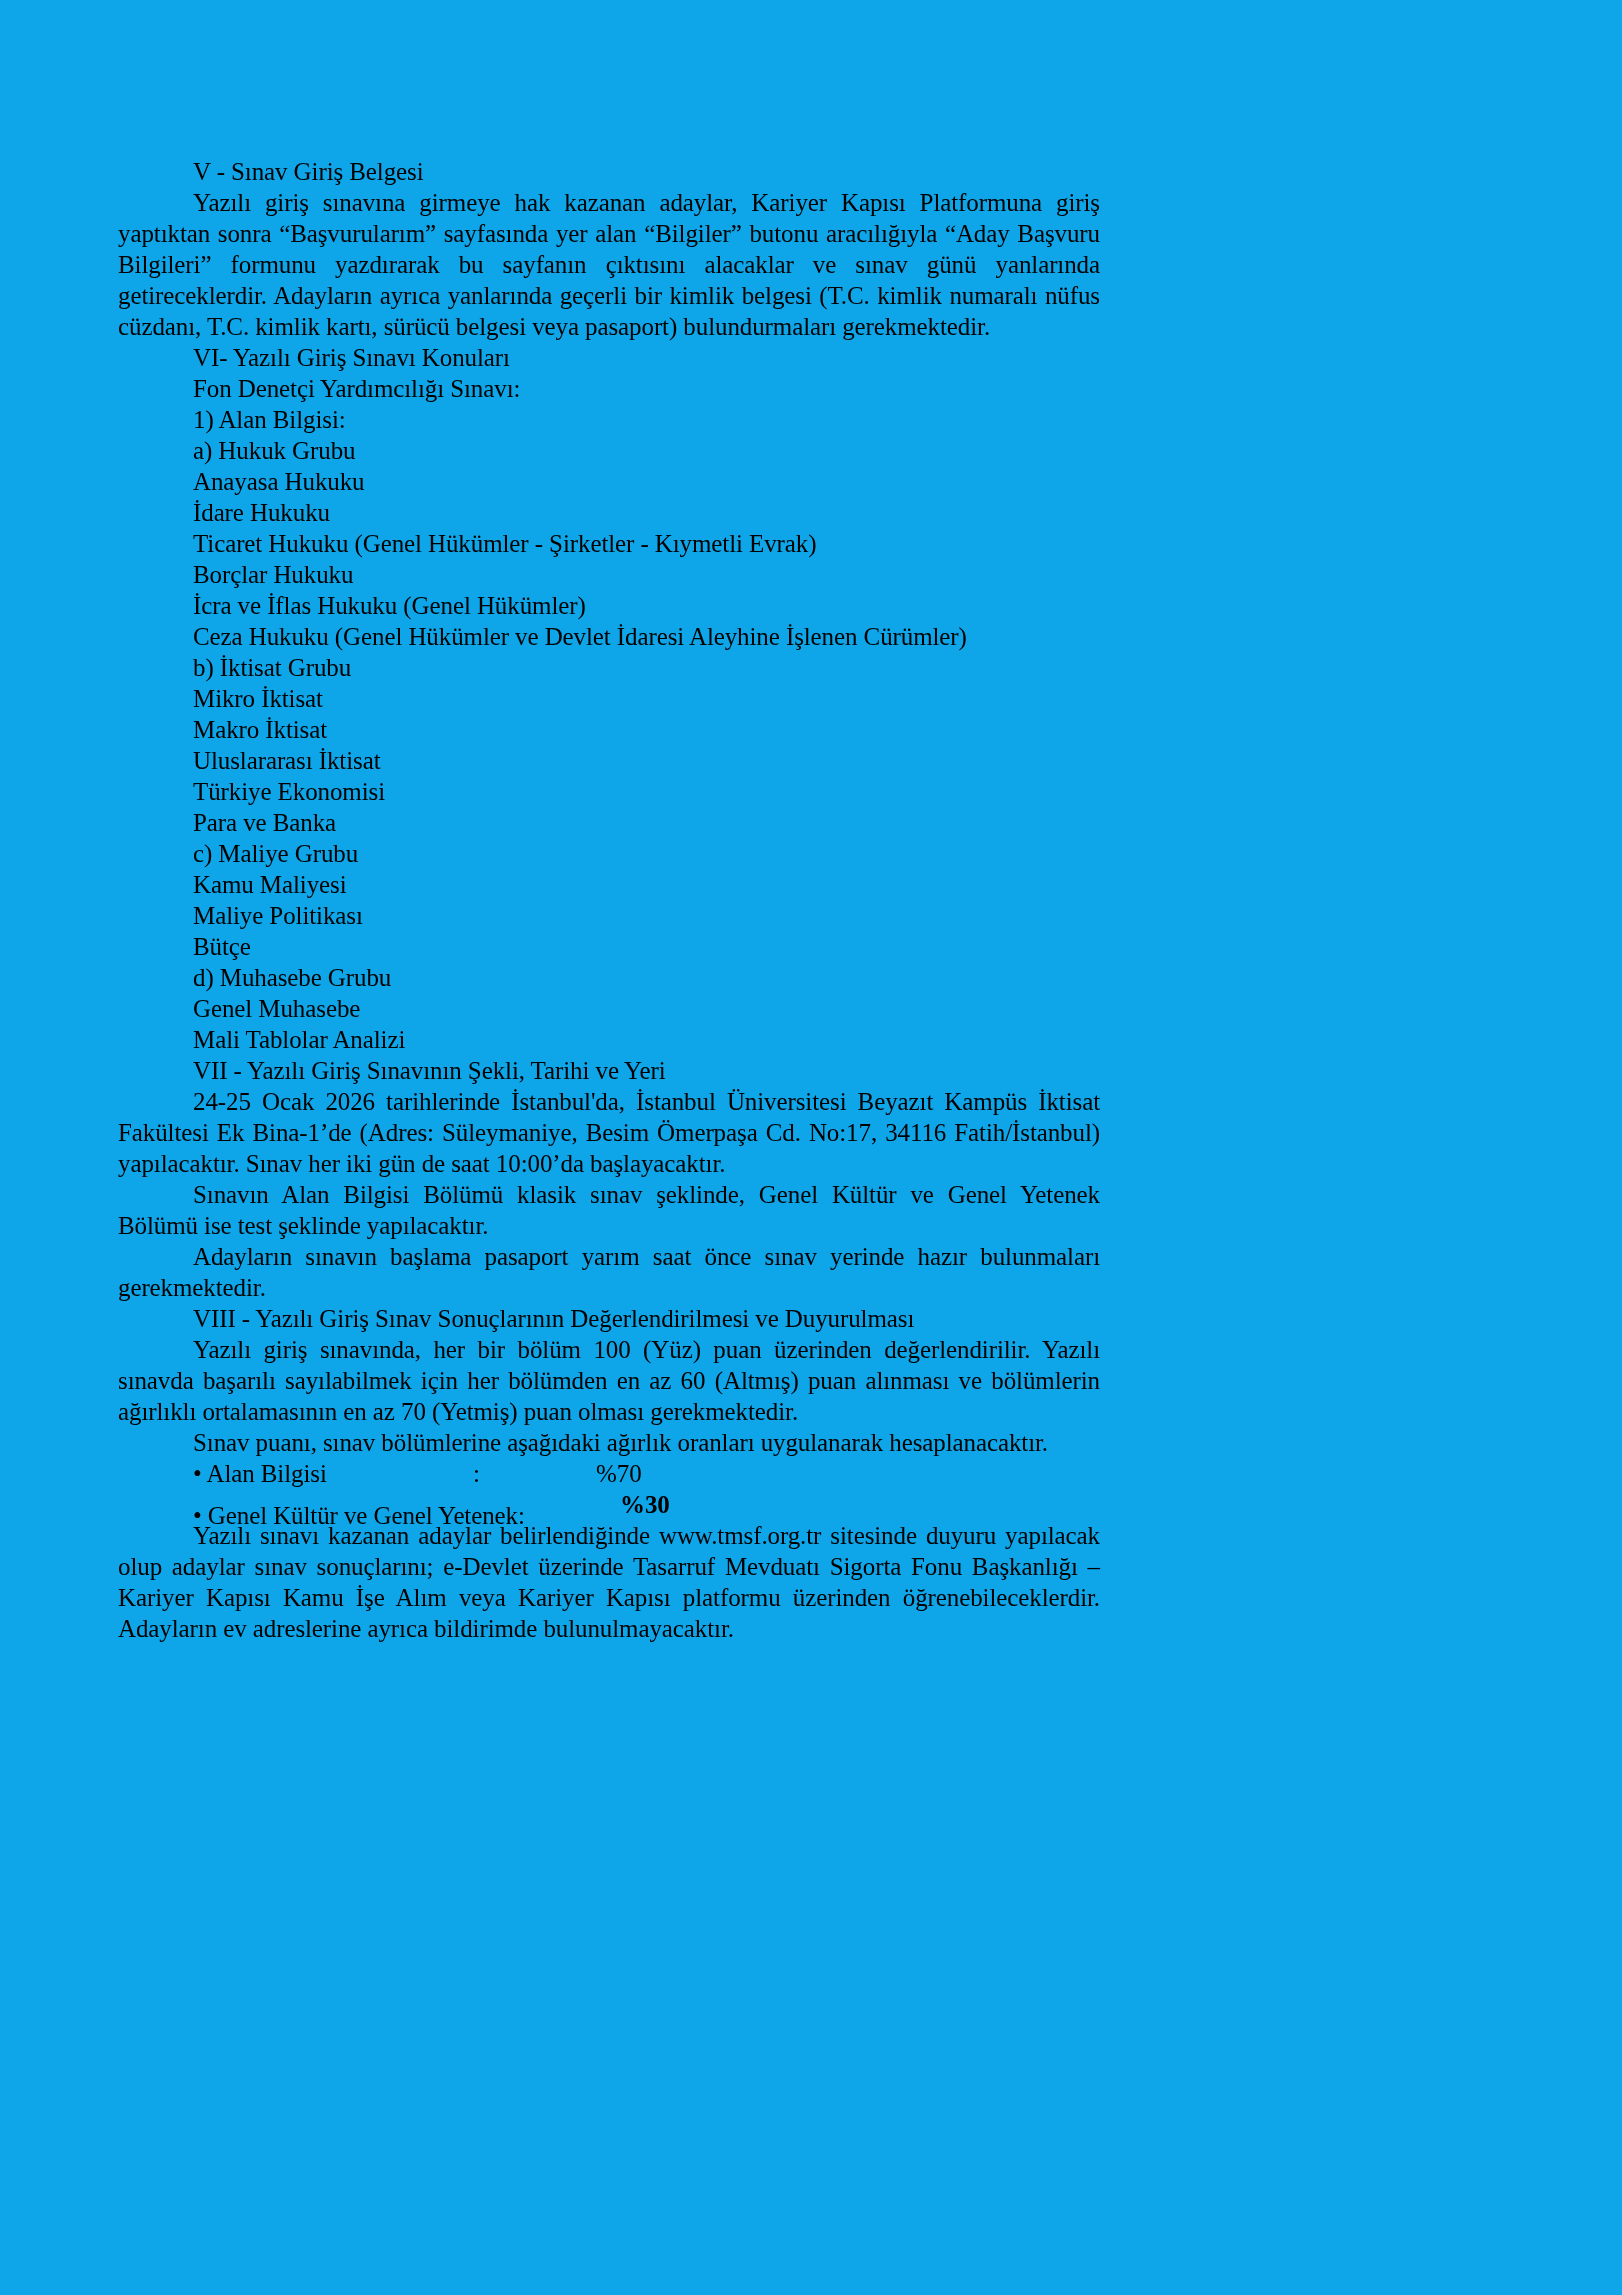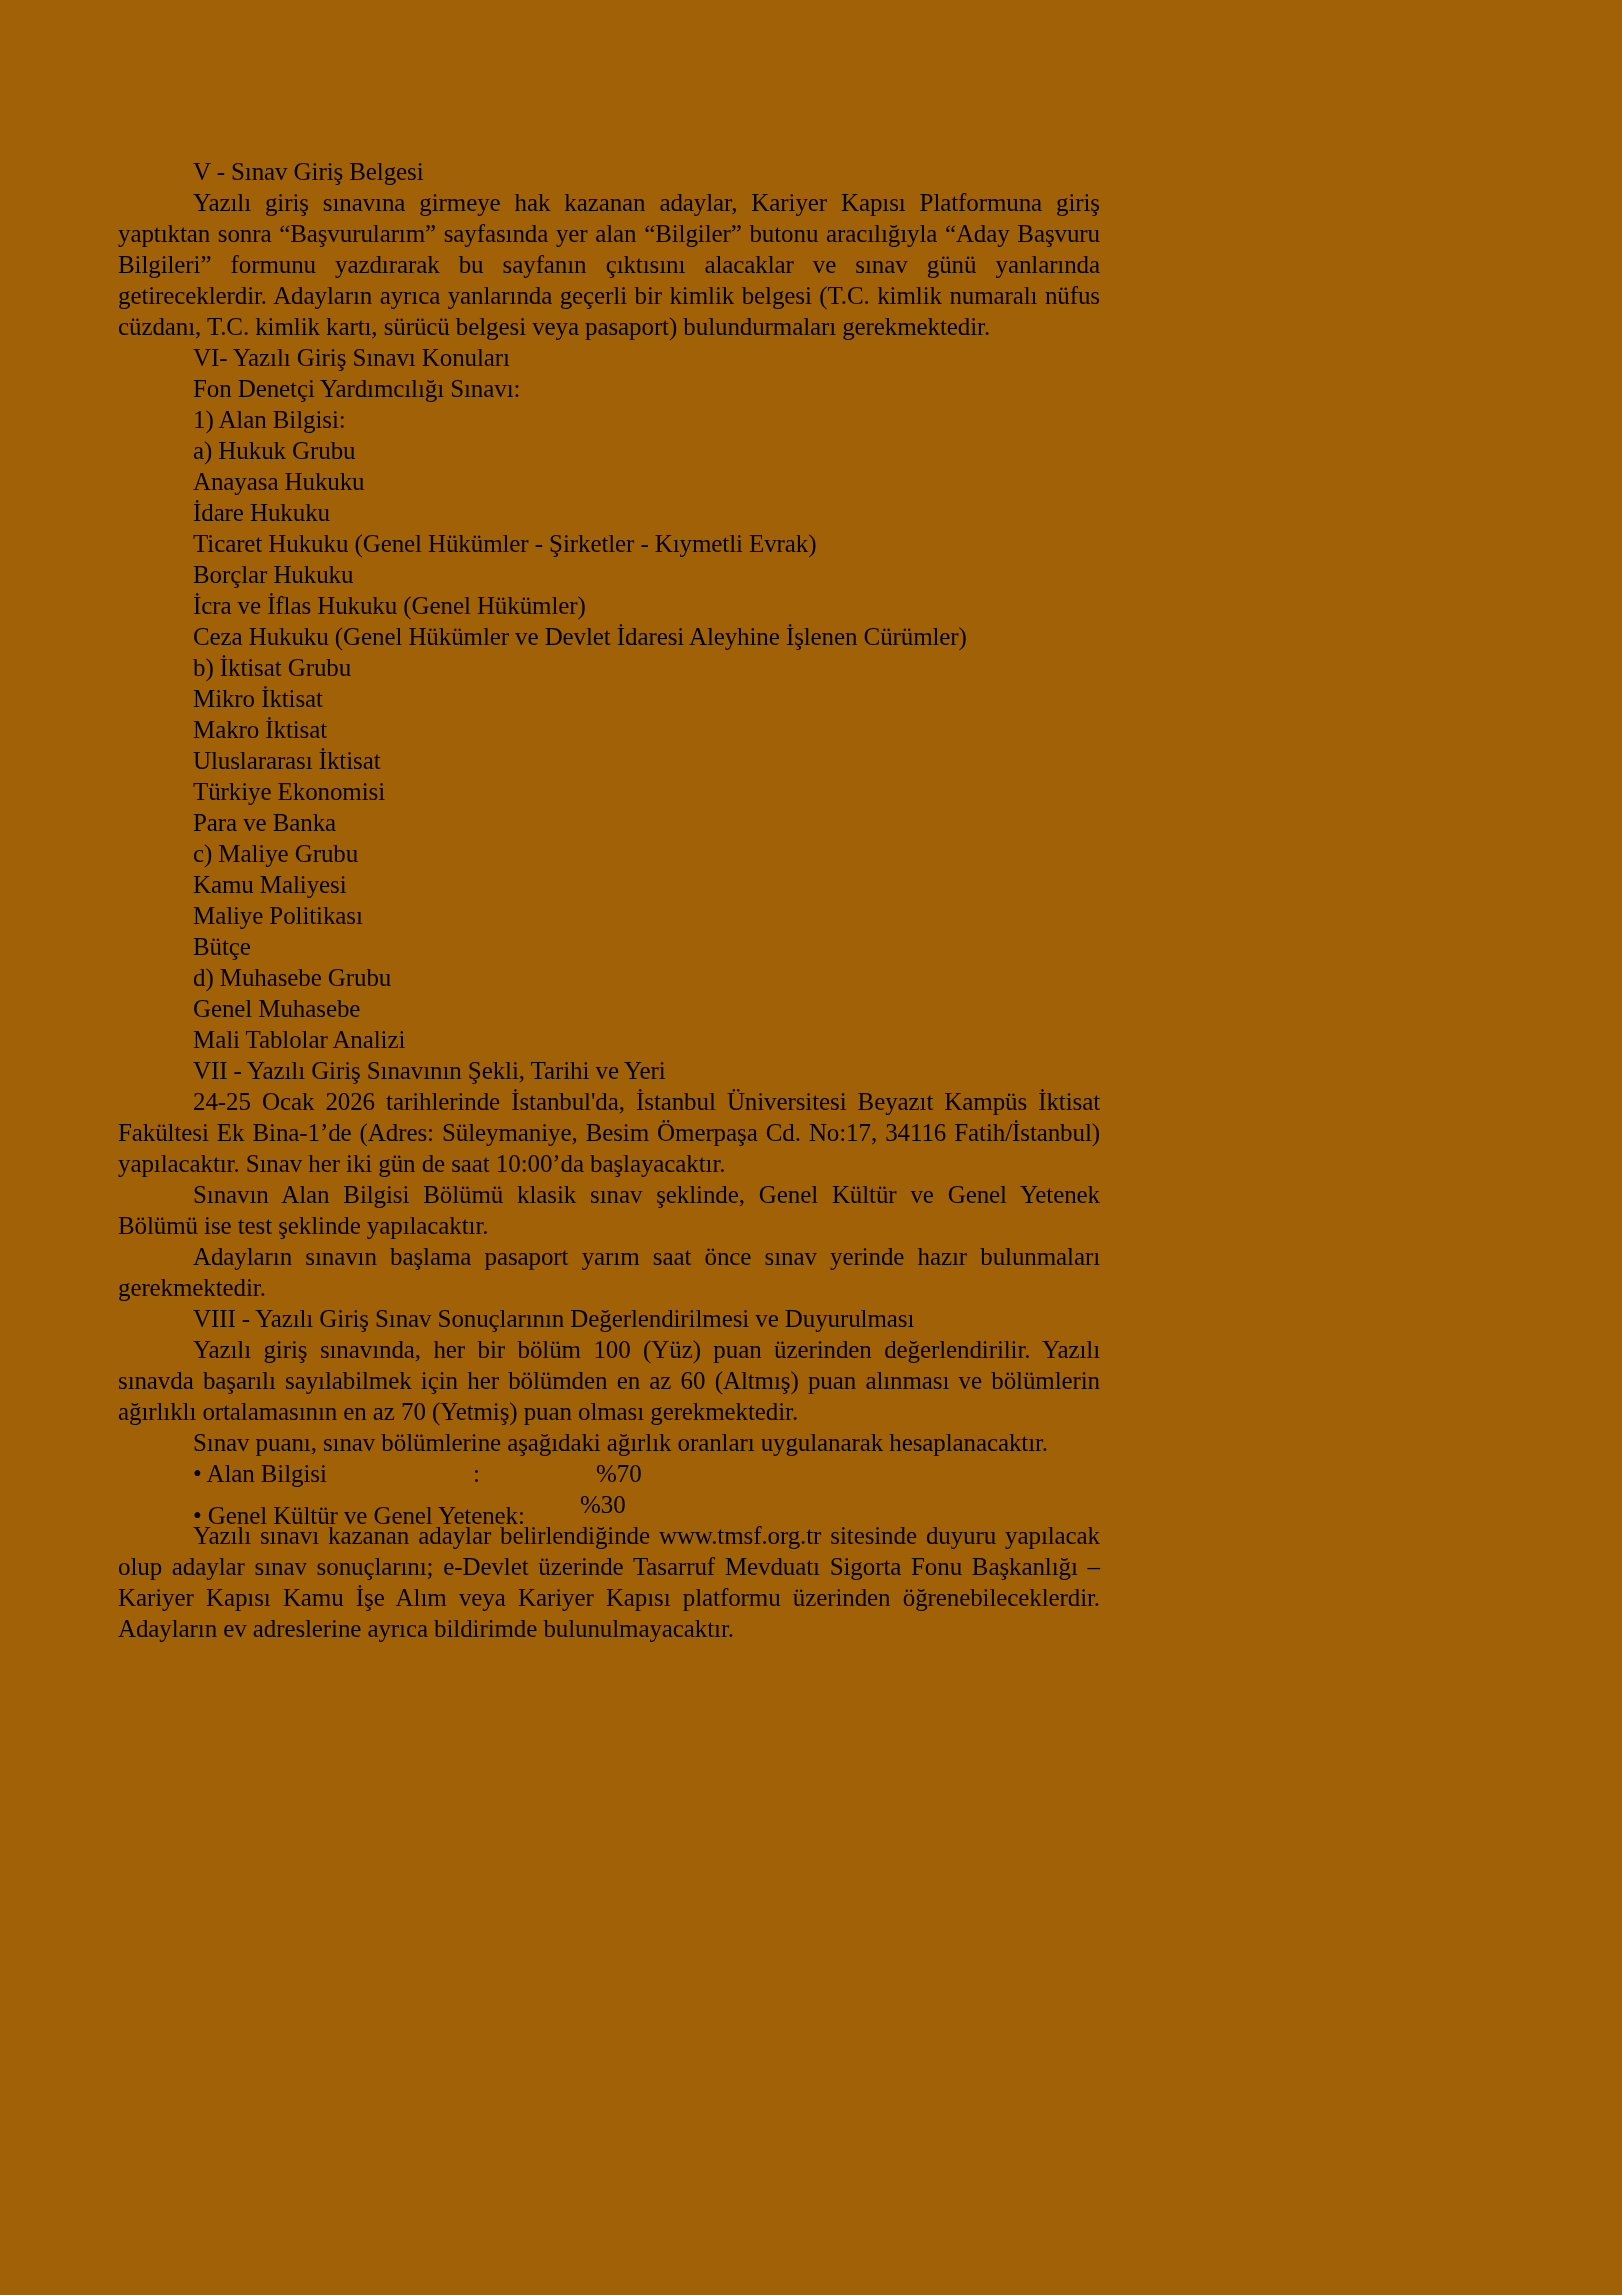--- a/index.html
+++ b/index.html
@@ -46,21 +46,21 @@
   }
   .bullet-row span {
     position: absolute;
     top: 0;
     white-space: nowrap;
   }
 </style>
 </head>
 <body>
 
-<div class="page" style="background: #a16207;">
+<div class="page" style="background: #0ea5e9;">
   <div class="content" id="doc-content" style="color: rgb(0, 0, 0);">
       <div class="line">V - Sınav Giriş Belgesi</div>
       <div class="para">Yazılı giriş sınavına girmeye hak kazanan adaylar, Kariyer Kapısı Platformuna giriş yaptıktan sonra “Başvurularım” sayfasında yer alan “Bilgiler” butonu aracılığıyla “Aday Başvuru Bilgileri” formunu yazdırarak bu sayfanın çıktısını alacaklar ve sınav günü yanlarında getireceklerdir. Adayların ayrıca yanlarında geçerli bir kimlik belgesi (T.C. kimlik numaralı nüfus cüzdanı, T.C. kimlik kartı, sürücü belgesi veya pasaport) bulundurmaları gerekmektedir.</div>
       <div class="line">VI- Yazılı Giriş Sınavı Konuları</div>
       <div class="line">Fon Denetçi Yardımcılığı Sınavı:</div>
       <div class="line">1) Alan Bilgisi:</div>
       <div class="line">a) Hukuk Grubu</div>
       <div class="line">Anayasa Hukuku</div>
       <div class="line">İdare Hukuku</div>
       <div class="line">Ticaret Hukuku (Genel Hükümler - Şirketler - Kıymetli Evrak)</div>
@@ -87,18 +87,18 @@
       <div class="line">VIII - Yazılı Giriş Sınav Sonuçlarının Değerlendirilmesi ve Duyurulması</div>
       <div class="para">Yazılı giriş sınavında, her bir bölüm 100 (Yüz) puan üzerinden değerlendirilir. Yazılı sınavda başarılı sayılabilmek için her bölümden en az 60 (Altmış) puan alınması ve bölümlerin ağırlıklı ortalamasının en az 70 (Yetmiş) puan olması gerekmektedir.</div>
       <div class="para">Sınav puanı, sınav bölümlerine aşağıdaki ağırlık oranları uygulanarak hesaplanacaktır.</div>
       <div class="bullet-row">
         <span style="left: 75px;">• Alan Bilgisi</span>
         <span style="left: 355px;">:</span>
         <span style="left: 478px;">%70</span>
       </div>
       <div class="bullet-row">
         <span style="left: 75px; margin-top: 11px;">• Genel Kültür ve Genel Yetenek:</span>
-        <span style="left: 462px;">%30</span>
+        <span style="left: 502px; font-weight: bold;">%30</span>
       </div>
       <div class="para">Yazılı sınavı kazanan adaylar belirlendiğinde  www.tmsf.org.tr sitesinde duyuru yapılacak olup adaylar sınav sonuçlarını; e-Devlet üzerinde Tasarruf Mevduatı Sigorta Fonu Başkanlığı – Kariyer Kapısı Kamu İşe Alım veya Kariyer Kapısı platformu üzerinden öğrenebileceklerdir. Adayların ev adreslerine ayrıca bildirimde bulunulmayacaktır.</div>
     </div>
 </div>
 
 
 </body></html>

